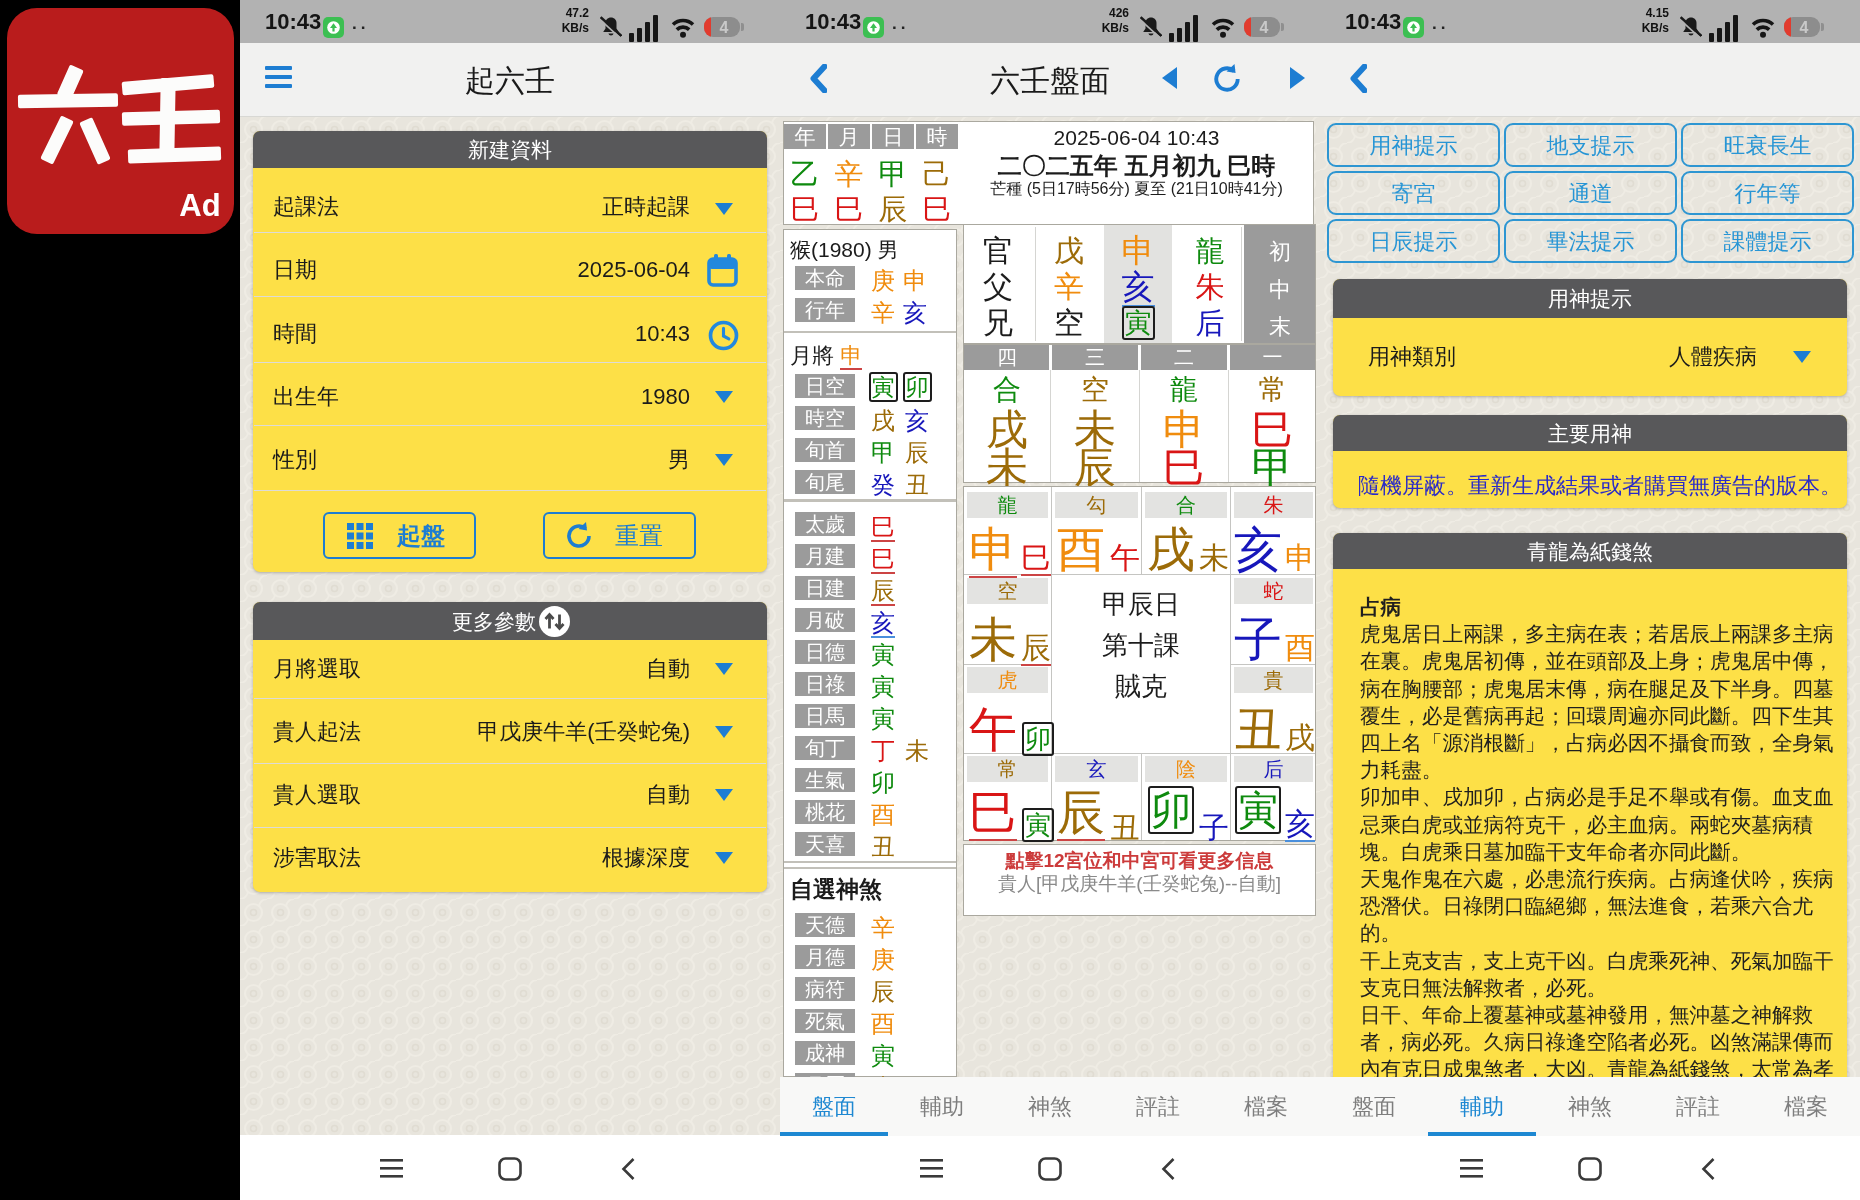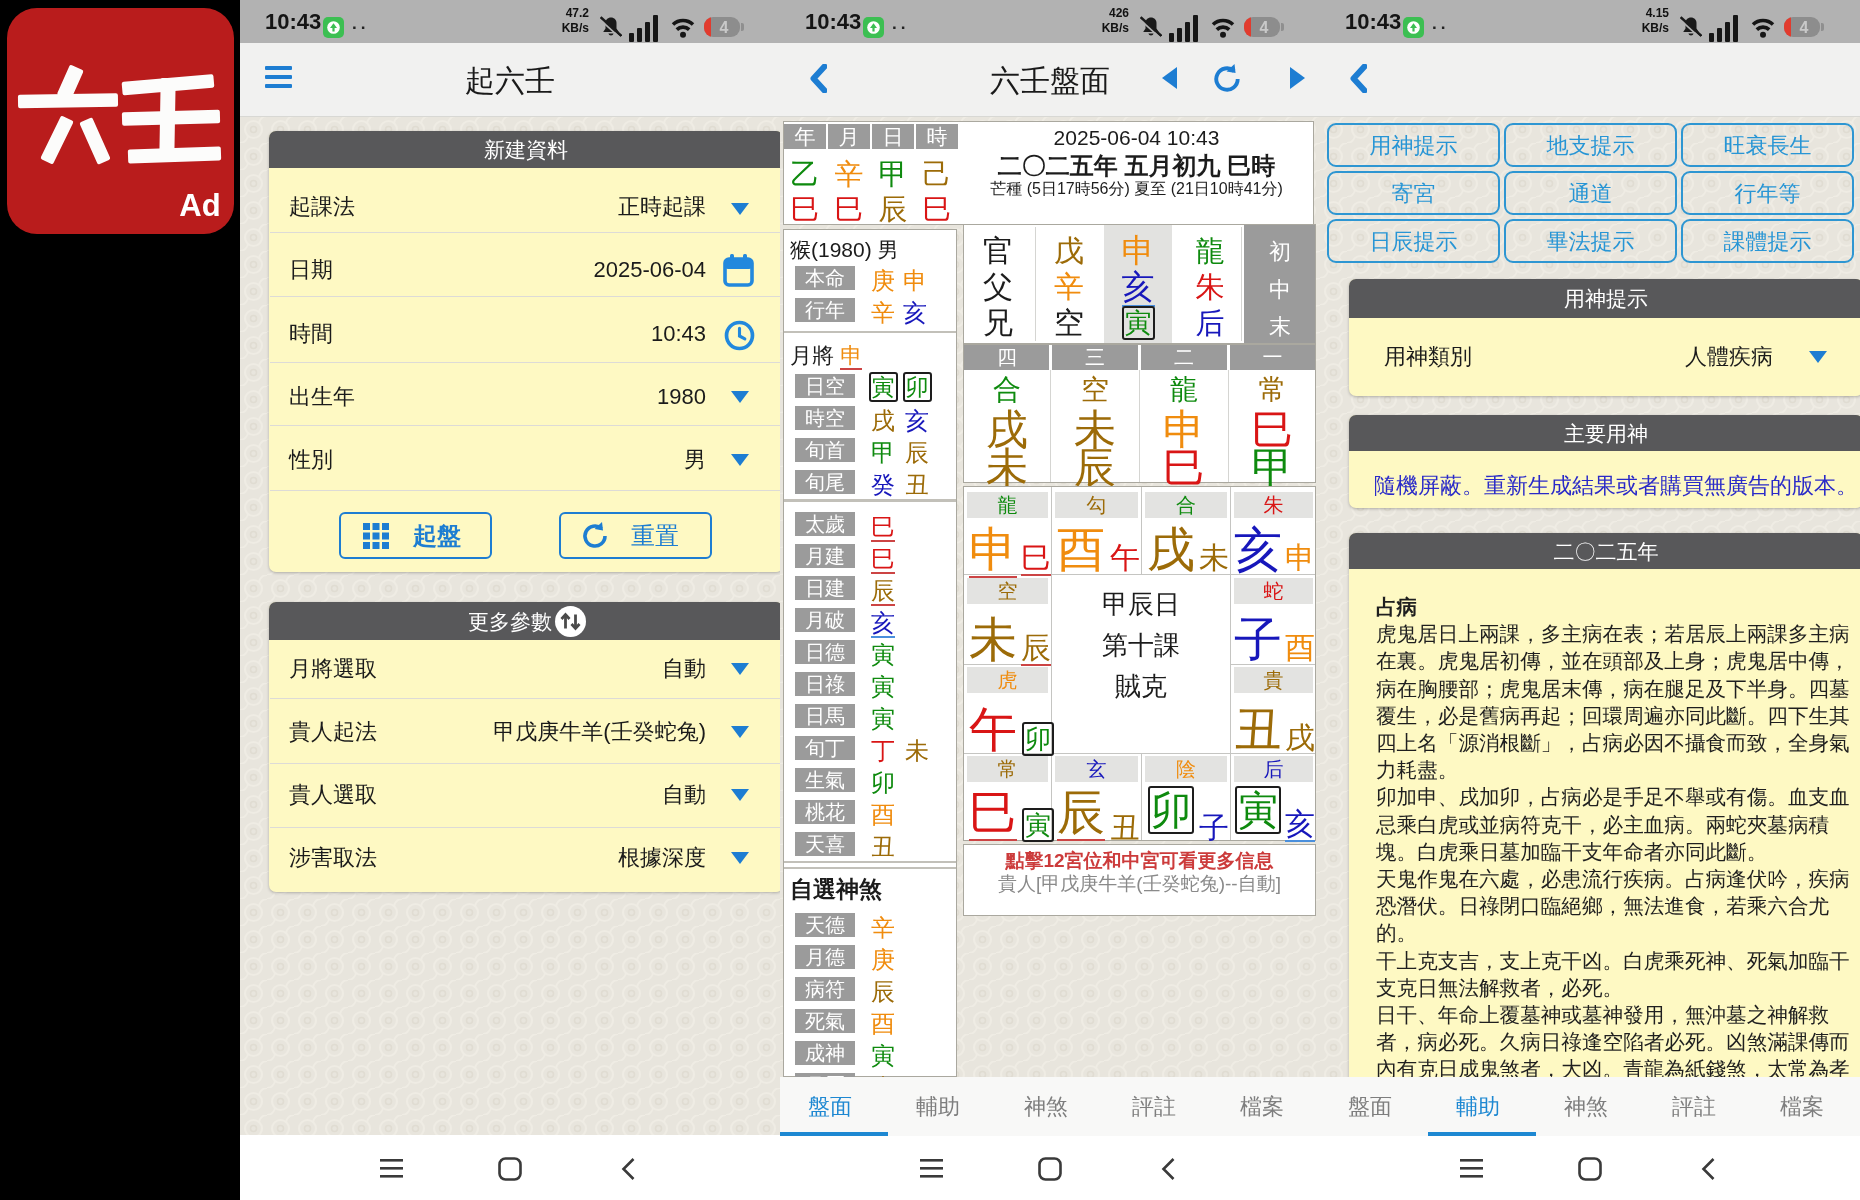--- a/index.html
+++ b/index.html
@@ -8,24 +8,24 @@
 .abs{position:absolute;}
 .ph{position:absolute;top:0;width:540px;height:1200px;overflow:hidden;}
 .sb{position:absolute;top:0;left:0;width:540px;height:43px;background:#b2b2b2;}
 .hd{position:absolute;top:43px;left:0;width:540px;height:73px;background:#f1f1f0;border-bottom:1px solid #d8d8d4;}
 .htitle{position:absolute;top:43px;left:0;width:540px;height:73px;line-height:76px;text-align:center;
   font-size:30px;color:#1a1a1a;}
 .time{position:absolute;left:25px;top:9px;font-size:22px;font-weight:600;color:#141414;}
 .kb{position:absolute;left:305px;top:6px;width:44px;text-align:right;font-size:12px;font-weight:700;color:#111;line-height:15px;}
 .navbar{position:absolute;left:0;width:540px;height:64px;background:#fff;}
 .tabbar{position:absolute;left:0;top:1077px;width:540px;height:59px;background:#f8f8f7;}
-.tab{position:absolute;top:0;width:108px;height:49px;line-height:60px;text-align:left;font-size:22px;color:#7e7e7e;padding-left:28px;}
+.tab{position:absolute;top:0;width:108px;height:49px;line-height:60px;text-align:center;font-size:22px;color:#7e7e7e;}
 .tab.on{color:#1e88d2;}
 .tabul{position:absolute;top:55px;height:4px;background:#1e88d2;}
-.card{position:absolute;background:#fef9c3;border-radius:7px;box-shadow:0 1px 3px rgba(0,0,0,.25);margin-left:16px;}
+.card{position:absolute;background:#fde047;border-radius:7px;box-shadow:0 1px 3px rgba(0,0,0,.25);}
 .chdr{position:absolute;left:0;top:0;width:100%;height:37px;background:#58585a;border-radius:7px 7px 0 0;
   color:#fff;font-size:21px;text-align:center;line-height:38px;}
 .row-l{position:absolute;left:20px;font-size:22px;color:#1b1b1b;line-height:22px;}
 .row-v{position:absolute;font-size:22px;color:#1b1b1b;line-height:22px;}
 .rline{position:absolute;left:1px;height:1px;background:#dddbd7;}
 .tri{position:absolute;width:0;height:0;border-left:9px solid transparent;border-right:9px solid transparent;border-top:12px solid #1d7dd2;}
 .g{color:#0e8a0e}.o{color:#f08c0e}.r{color:#d91515}.b{color:#1717bb}.n{color:#9c6b08}.k{color:#1c1c1c}
 .ulr{box-shadow:0 2px 0 #cc4444;}
 .ulb{box-shadow:0 2px 0 #4a8fdc;}
 .bxc{border:2px solid #1d1d1d;border-radius:3px;}
@@ -524,21 +524,21 @@
   <div class="row-v" style="right:90px;top:67px">人體疾病</div>
   <div class="tri" style="right:36px;top:72px"></div>
 </div>
 
 <div class="card" style="left:13px;top:415px;width:514px;height:93px;">
   <div class="chdr" style="height:36px;line-height:37px">主要用神</div>
   <div class="abs" style="left:25px;top:56px;font-size:22px;color:#2a2ac8">隨機屏蔽。重新生成結果或者購買無廣告的版本。</div>
 </div>
 
 <div class="card" style="left:13px;top:533px;width:514px;height:548px;border-radius:7px 7px 0 0">
-  <div class="chdr" style="height:36px;line-height:37px">二〇二五年</div>
+  <div class="chdr" style="height:36px;line-height:37px">青龍為紙錢煞</div>
   <div class="abs" style="left:27px;top:60px;width:486px;font-size:20.6px;line-height:27.2px;color:#1f1f1f;white-space:nowrap">
 <b>占病</b><br>虎鬼居日上兩課，多主病在表；若居辰上兩課多主病<br>在裏。虎鬼居初傳，並在頭部及上身；虎鬼居中傳，<br>病在胸腰部；虎鬼居末傳，病在腿足及下半身。四墓<br>覆生，必是舊病再起；回環周遍亦同此斷。四下生其<br>四上名「源消根斷」，占病必因不攝食而致，全身氣<br>力耗盡。<br>卯加申、戌加卯，占病必是手足不舉或有傷。血支血<br>忌乘白虎或並病符克干，必主血病。兩蛇夾墓病積<br>塊。白虎乘日墓加臨干支年命者亦同此斷。<br>天鬼作鬼在六處，必患流行疾病。占病逢伏吟，疾病<br>恐潛伏。日祿閉口臨絕鄉，無法進食，若乘六合尤<br>的。<br>干上克支吉，支上克干凶。白虎乘死神、死氣加臨干<br>支克日無法解救者，必死。<br>日干、年命上覆墓神或墓神發用，無沖墓之神解救<br>者，病必死。久病日祿逢空陷者必死。凶煞滿課傳而<br>內有克日成鬼煞者，大凶。青龍為紙錢煞，太常為孝
   </div>
 </div>
 <div class="tabbar">
 <div class="tab" style="left:0px">盤面</div>
 <div class="tab on" style="left:108px">輔助</div>
 <div class="tab" style="left:216px">神煞</div>
 <div class="tab" style="left:324px">評註</div>
 <div class="tab" style="left:432px">檔案</div>

